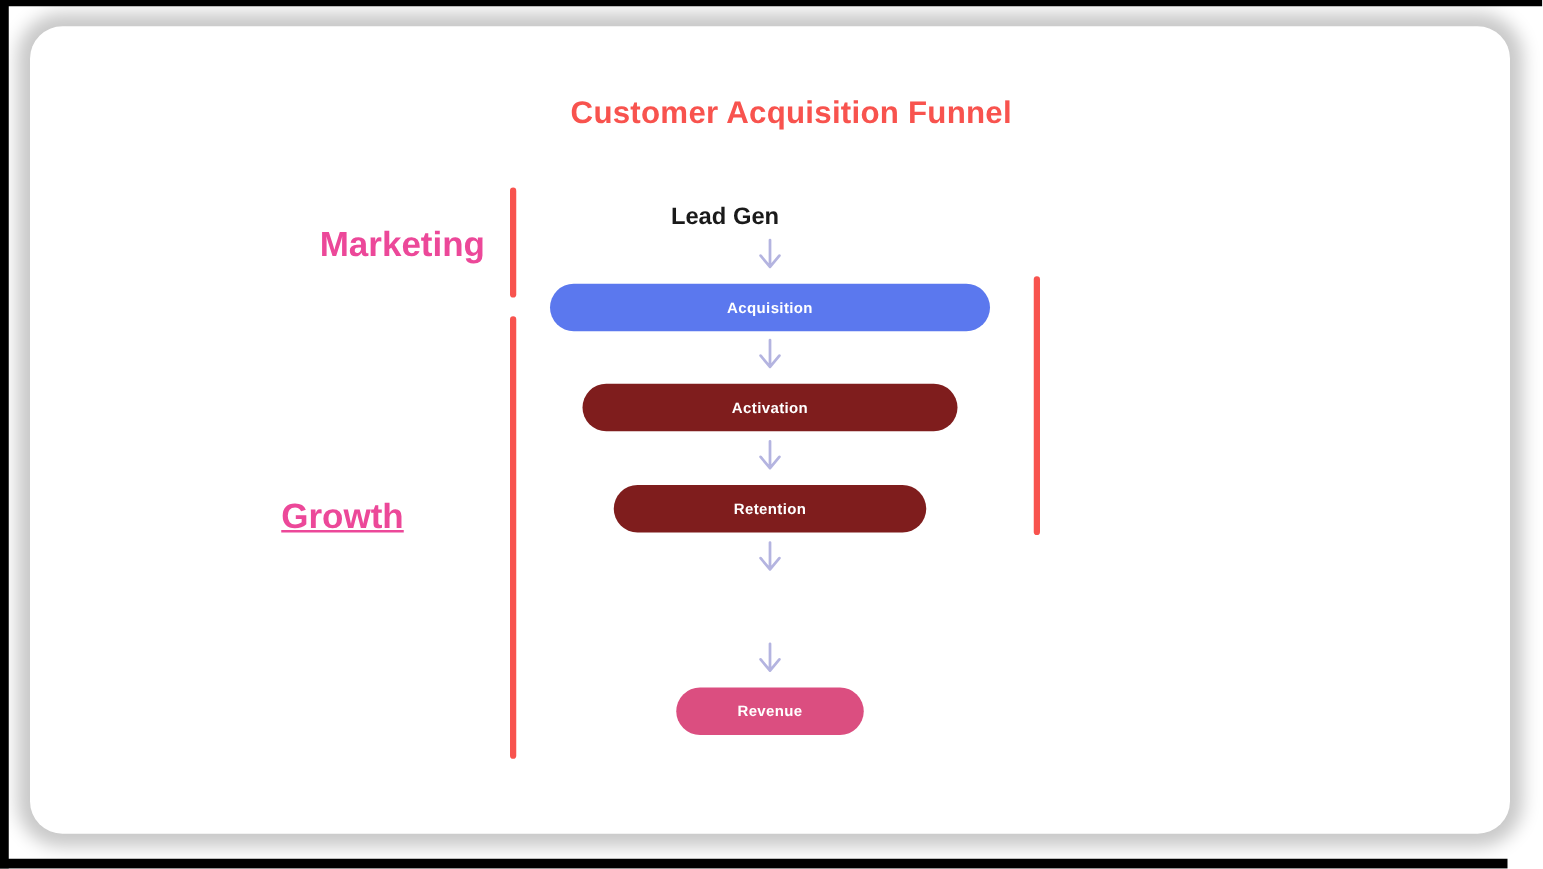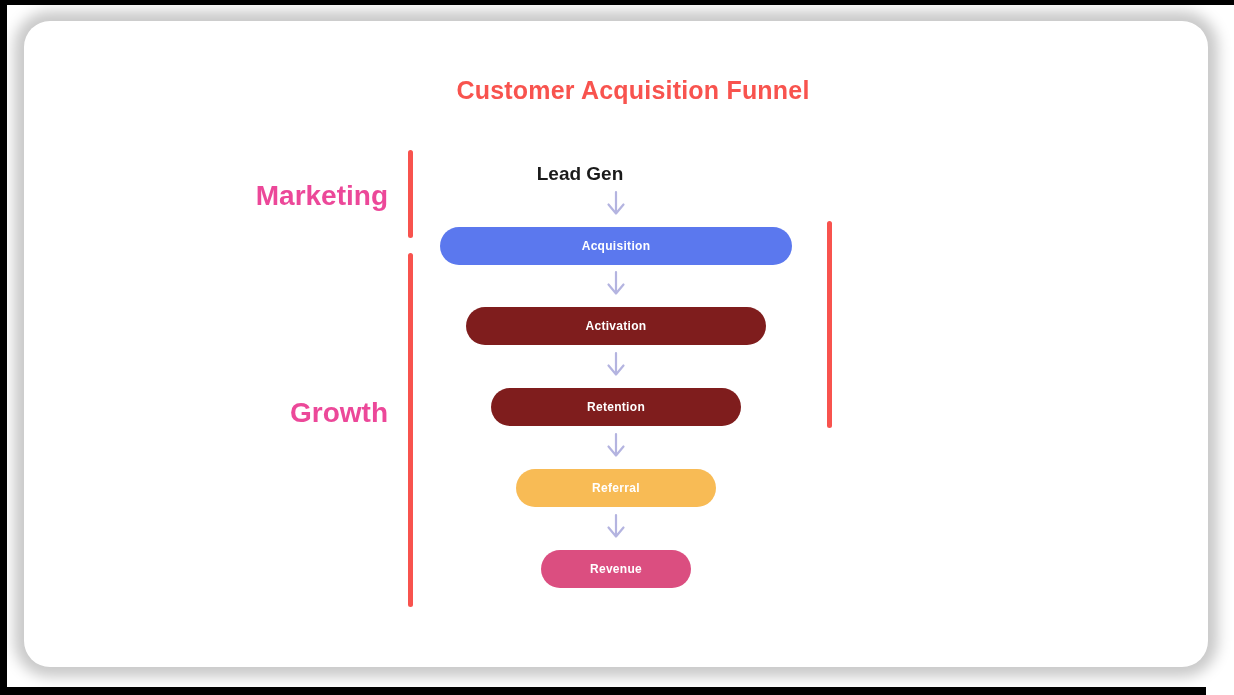--- a/index.html
+++ b/index.html
@@ -61,21 +61,21 @@
   .vline { width: 5px; border-radius: 3px; }
   .vline-marketing { left: 408px; top: 150px; height: 88px; }
   .vline-growth    { left: 408px; top: 253px; height: 354px; }
   .vline-growth-marketing { left: 827px; top: 221px; height: 207px; }
 
   .side-label {
     font-size: 28px; font-weight: 700; color: #ec4899;
     white-space: nowrap;
   }
   .label-marketing { left: 160px; top: 180px; width: 228px; text-align: right; }
-  .label-growth    { left: 160px; top: 397px; width: 228px; text-align: right; }
+  .label-growth    { left: 160px; top: 397px; width: 228px; text-align: center; text-decoration: underline; }
   .label-growth-marketing { left: 846px; top: 311px; }
 </style>
 </head>
 <body>
 
 <div class="canvas">
   <div class="card"></div>
   <div class="edge edge-top"></div>
   <div class="edge edge-left"></div>
   <div class="edge edge-bottom"></div>
@@ -99,21 +99,20 @@
   <svg class="layer arrow arrow-2" viewBox="0 0 26 32" style="color: rgb(180, 180, 224);">
     <path d="M13 2 L13 21 M5.5 14.5 L13 23.5 L20.5 14.5" fill="none" stroke="currentColor" stroke-width="2.2" stroke-linecap="round" stroke-linejoin="round"></path>
   </svg>
 
   <div class="layer pill pill-3" style="background-color: #7f1d1d;">Retention</div>
 
   <svg class="layer arrow arrow-3" viewBox="0 0 26 32" style="color: rgb(180, 180, 224);">
     <path d="M13 2 L13 21 M5.5 14.5 L13 23.5 L20.5 14.5" fill="none" stroke="currentColor" stroke-width="2.2" stroke-linecap="round" stroke-linejoin="round"></path>
   </svg>
 
-  <div class="layer pill pill-4" style="background-color: rgb(248, 187, 85);">Referral</div>
 
   <svg class="layer arrow arrow-4" viewBox="0 0 26 32" style="color: rgb(180, 180, 224);">
     <path d="M13 2 L13 21 M5.5 14.5 L13 23.5 L20.5 14.5" fill="none" stroke="currentColor" stroke-width="2.2" stroke-linecap="round" stroke-linejoin="round"></path>
   </svg>
 
   <div class="layer pill pill-5" style="background-color: rgb(219, 78, 128);">Revenue</div>
 
   <div class="layer vline vline-marketing" style="background-color: rgb(248, 83, 78);"></div>
   <div class="layer vline vline-growth" style="background-color: rgb(248, 83, 78);"></div>
   <div class="layer vline vline-growth-marketing" style="background-color: rgb(248, 83, 78);"></div>

